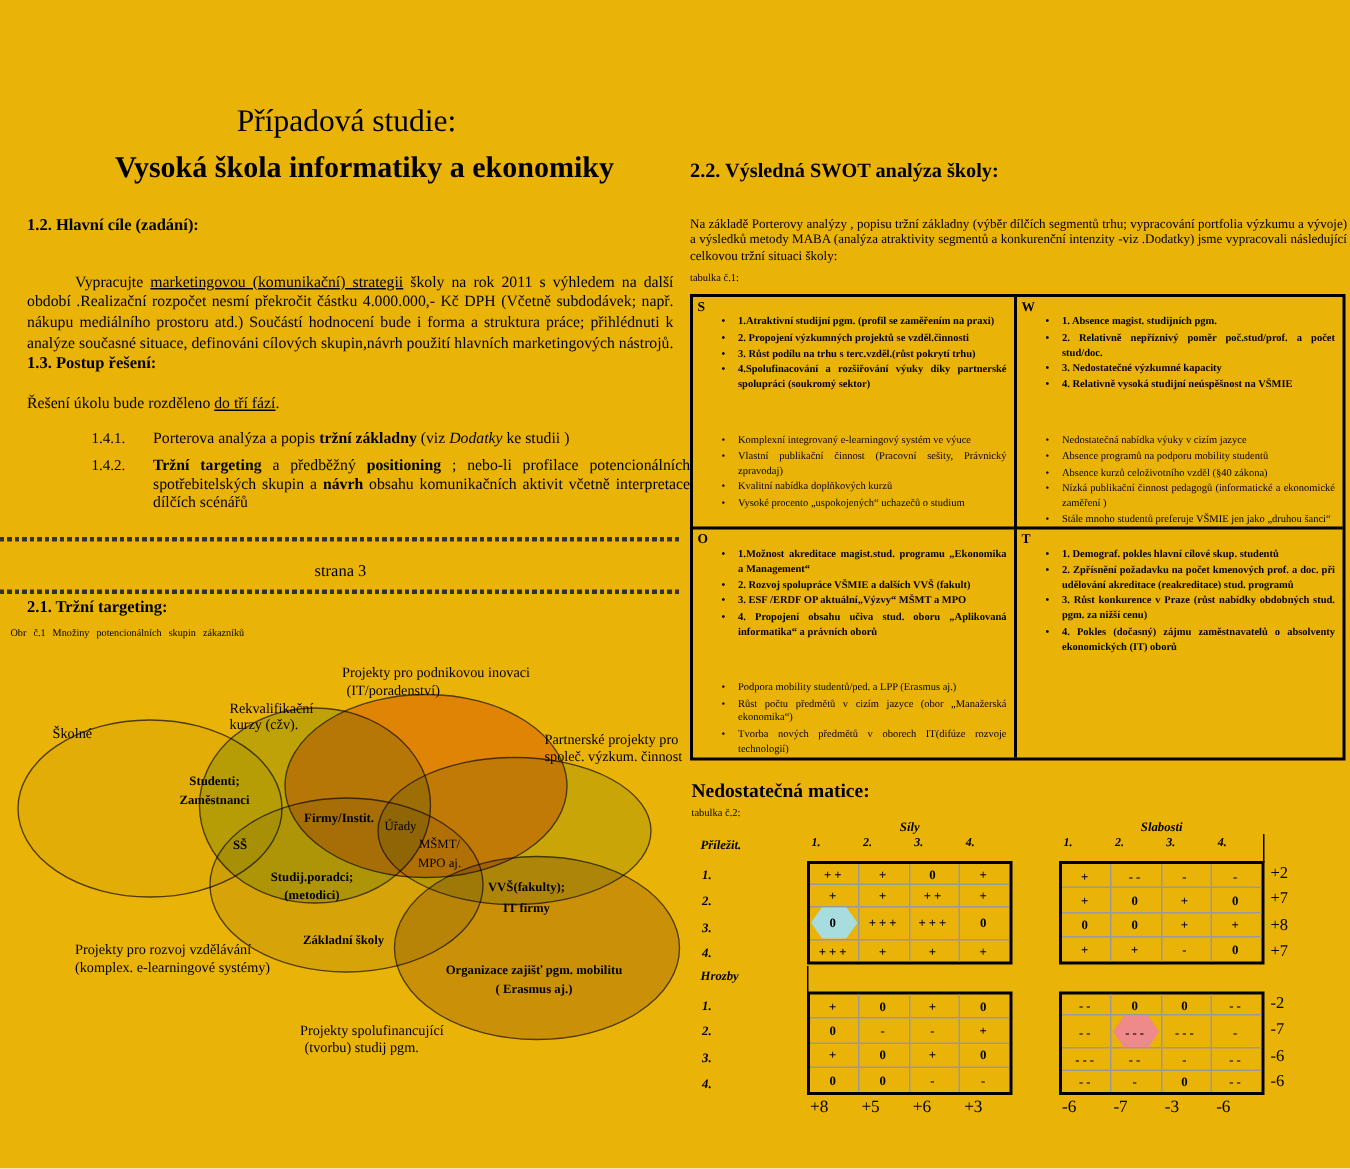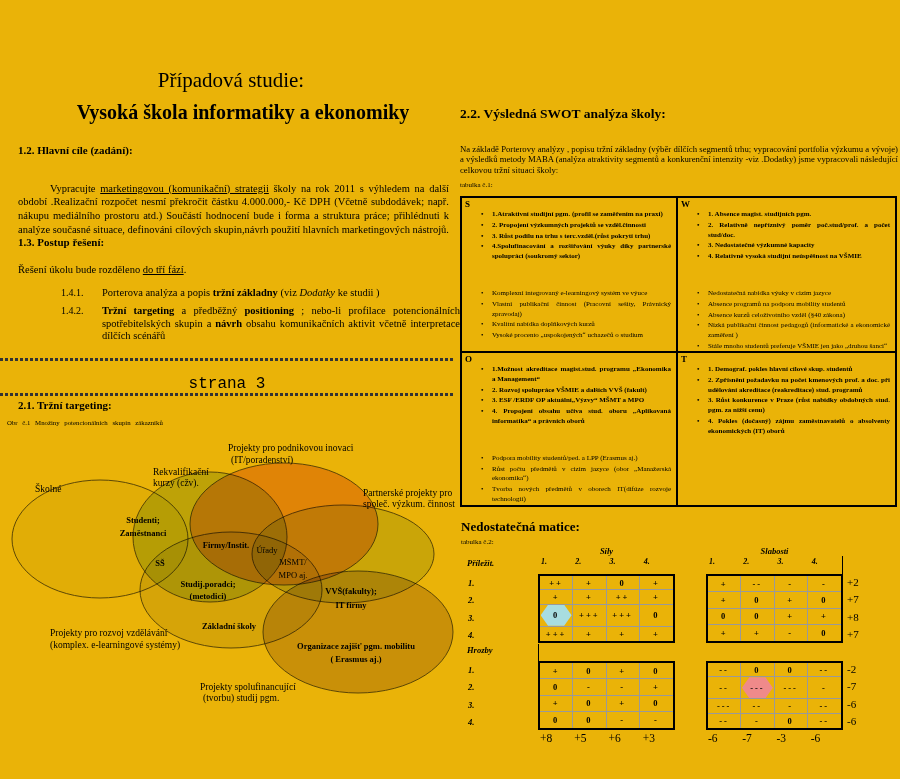--- a/index.html
+++ b/index.html
@@ -18,21 +18,21 @@
   .p12{left:18px;top:171px;width:431px;font-size:10.5px;line-height:13.8px;
        text-align:justify;text-indent:32px;}
   .h13{left:18px;top:236px;}
   .p13{left:18px;top:264px;font-size:10.5px;}
   .steps{left:61px;top:287px;width:399px;font-size:10.5px;line-height:12.8px;}
   .step{display:flex;gap:14px;margin-bottom:5px;}
   .step-num{flex:none;width:27px;font-size:10px;}
   .step-text{flex:1;text-align:justify;}
   .dashline{left:0;width:454px;height:3px;
       background:repeating-linear-gradient(90deg,#333 0 3px,transparent 3px 5px);}
-  .strana{left:0;top:375px;width:454px;text-align:center;font-size:16px;font-family:Liberation Mono, monospace;}
+  .strana{left:0;top:375px;width:454px;text-align:center;font-size:11px;}
   .h21{left:18px;top:399px;}
   .cap21{left:7px;top:419px;font-size:6.8px;word-spacing:3px;}
 
   
   .venn{left:0;top:428px;}
   .venn ellipse{mix-blend-mode:multiply;stroke:#555;stroke-width:0.9;}
   .venn text{font-size:8.5px;font-family:"Liberation Serif",serif;}
   .venn .vlab{font-weight:bold;text-anchor:middle;}
   .venn .rlab{text-anchor:middle;}
   .venn .olab{font-size:9.5px;}

